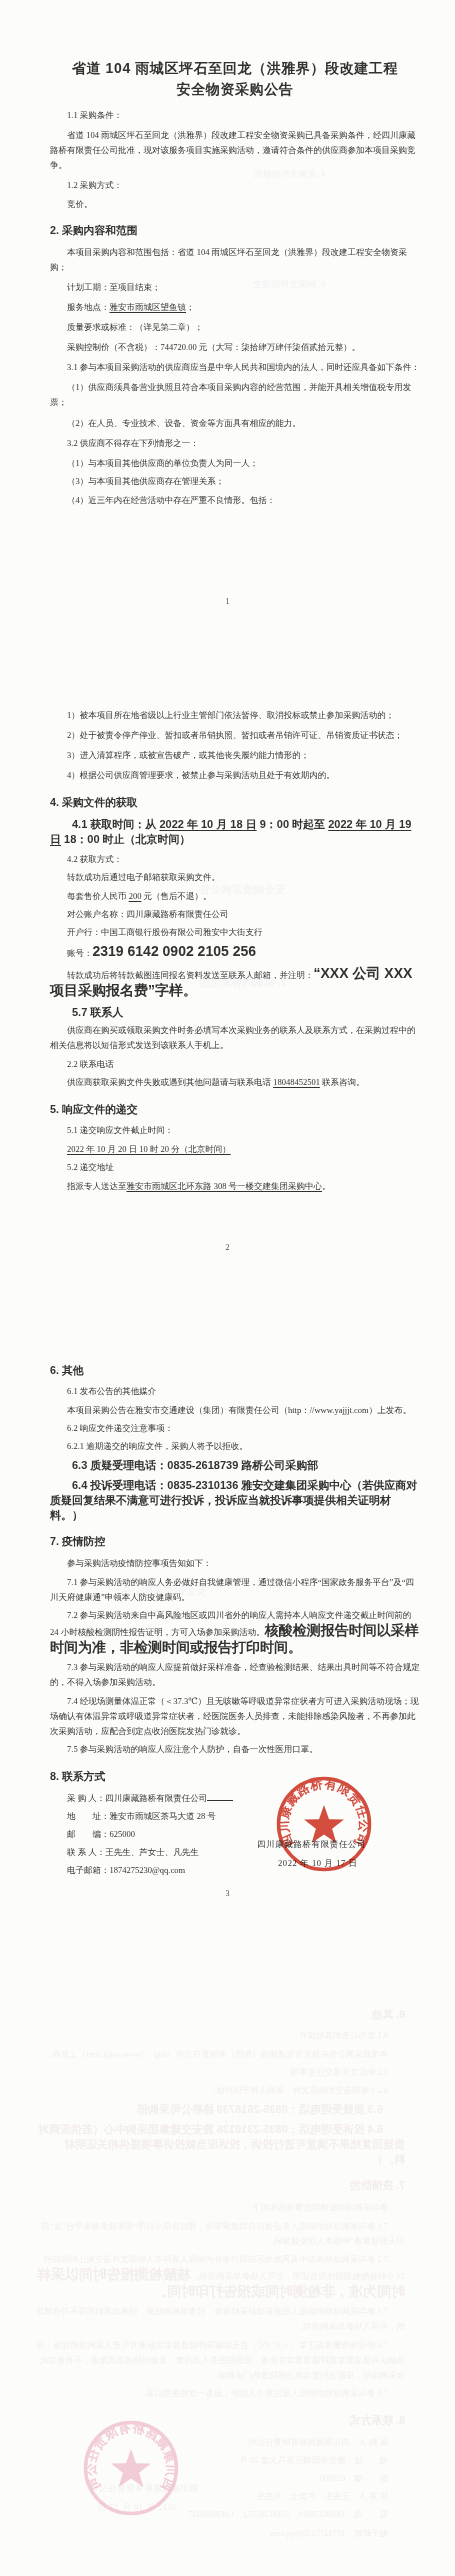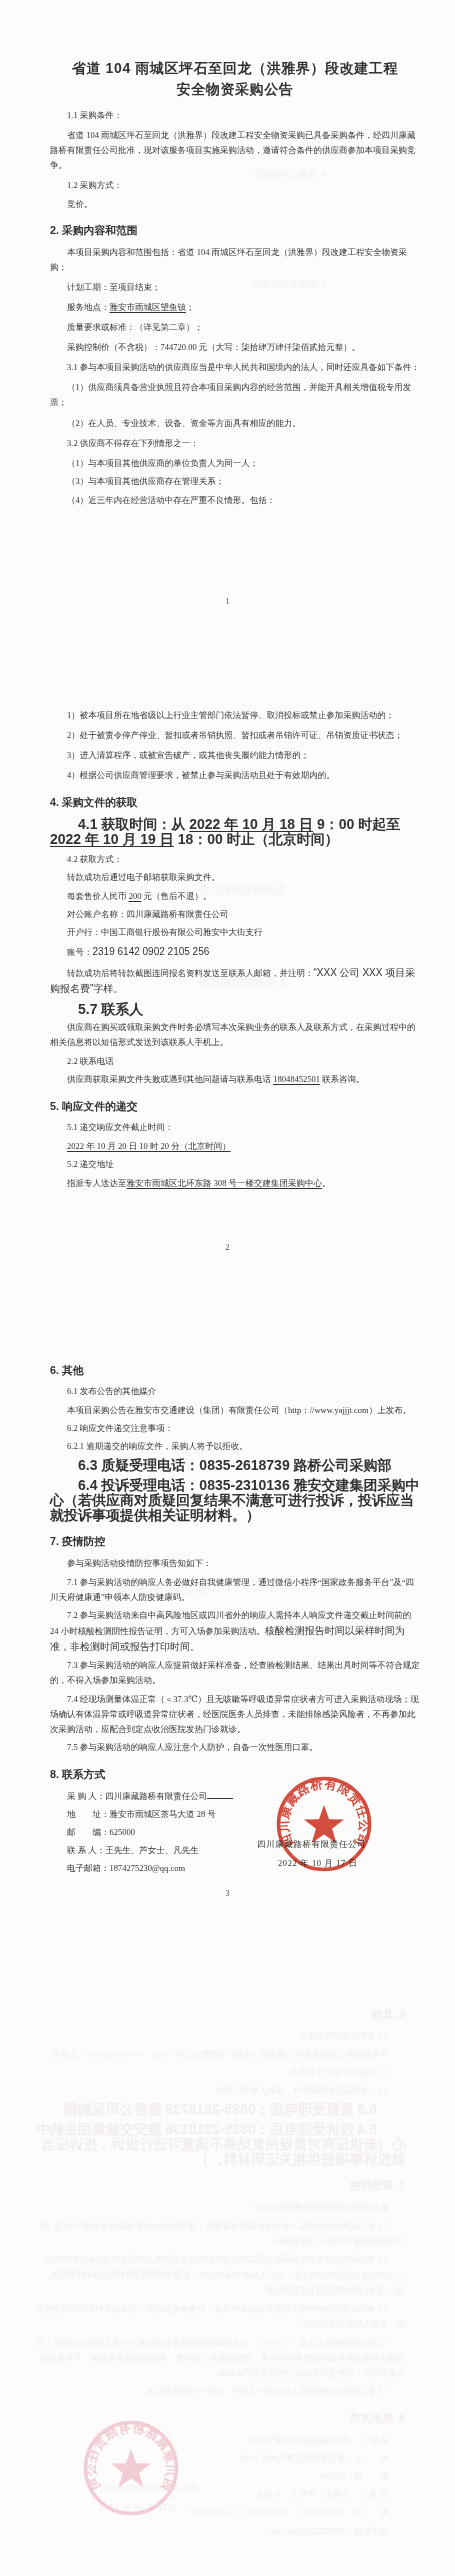--- a/index.html
+++ b/index.html
@@ -8,22 +8,22 @@
   .page{position:absolute;left:0;width:455px;color:#333231;overflow:hidden;}
   .inner{padding-left:50px;padding-right:35px;}
   .title{font-family:"Liberation Sans","DejaVu Sans",sans-serif;font-weight:bold;font-size:14px;
          line-height:21px;text-align:center;letter-spacing:0.6px;margin-bottom:8px;}
   .hs{font-family:"Liberation Sans","DejaVu Sans",sans-serif;font-weight:bold;font-size:9.7px;
       margin:11.4px 0 5.7px;}
   .hb{font-family:"Liberation Sans","DejaVu Sans",sans-serif;font-weight:bold;font-size:10.8px;
       margin:12.5px 0 6.8px;}
   .para{font-size:8.5px;line-height:15px;margin:5.1px 0;text-indent:2em;}
   .tight{margin:3.4px 0;}
-  .b{font-weight:normal;font-family:"Liberation Sans","DejaVu Sans",sans-serif;font-size:10px;}
-  .boldline{font-weight:bold;font-family:"Liberation Sans","DejaVu Sans",sans-serif;font-size:14px;}
+  .b{font-weight:bold;font-family:"Liberation Sans","DejaVu Sans",sans-serif;font-size:14px;}
+  .boldline{font-weight:bold;font-family:"Liberation Sans","DejaVu Sans",sans-serif;font-size:11px;}
   .light{color:#8d8c88;}
   .u{text-decoration:underline;text-underline-offset:1.7px;}
   .pageno{position:absolute;left:0;width:100%;text-align:center;font-size:8px;color:#4a4a48;}
   .contact .para{line-height:15.4px;margin:2.8px 0;}
   .blank{display:inline-block;width:26px;height:7.4px;border-bottom:0.6px solid currentColor;}
   .sig{position:absolute;font-size:8.5px;letter-spacing:0.6px;}
   .stamp-wrap{position:absolute;mix-blend-mode:multiply;}
   .stamp{color:#d23b2c;opacity:.9;}
   .mini-ghost{position:absolute;transform:scaleX(-1);color:rgba(120,110,140,0.055);
               font-weight:bold;font-family:"Liberation Sans","DejaVu Sans",sans-serif;

